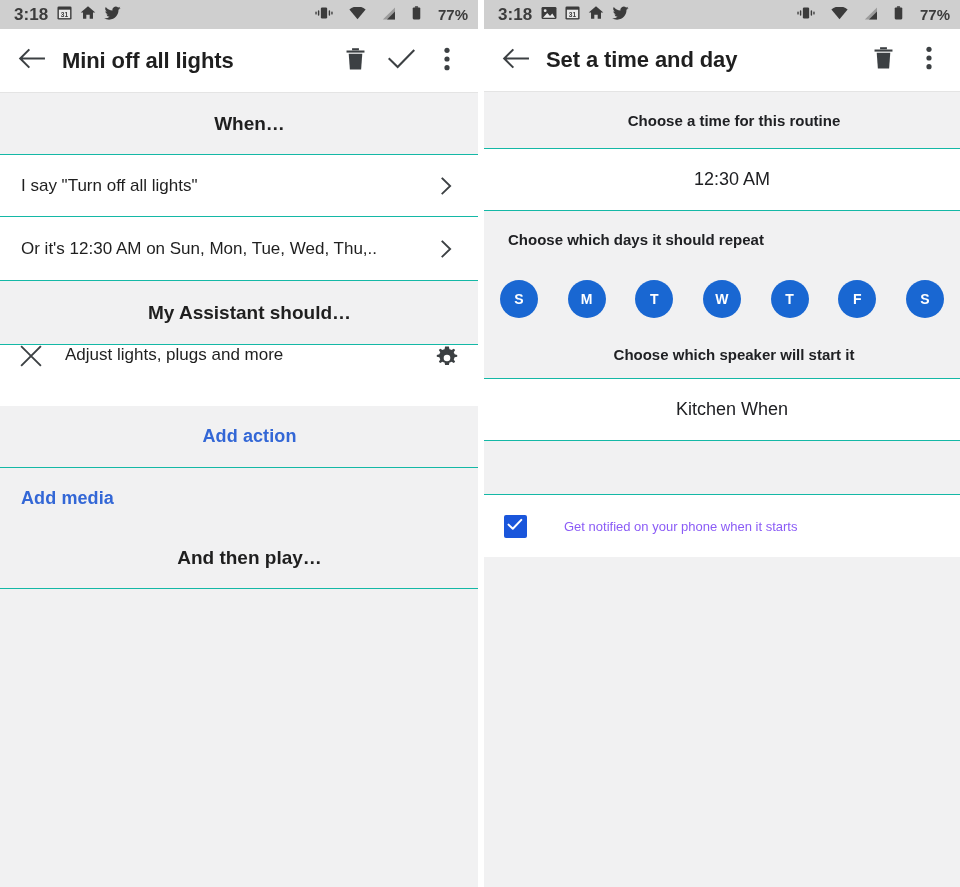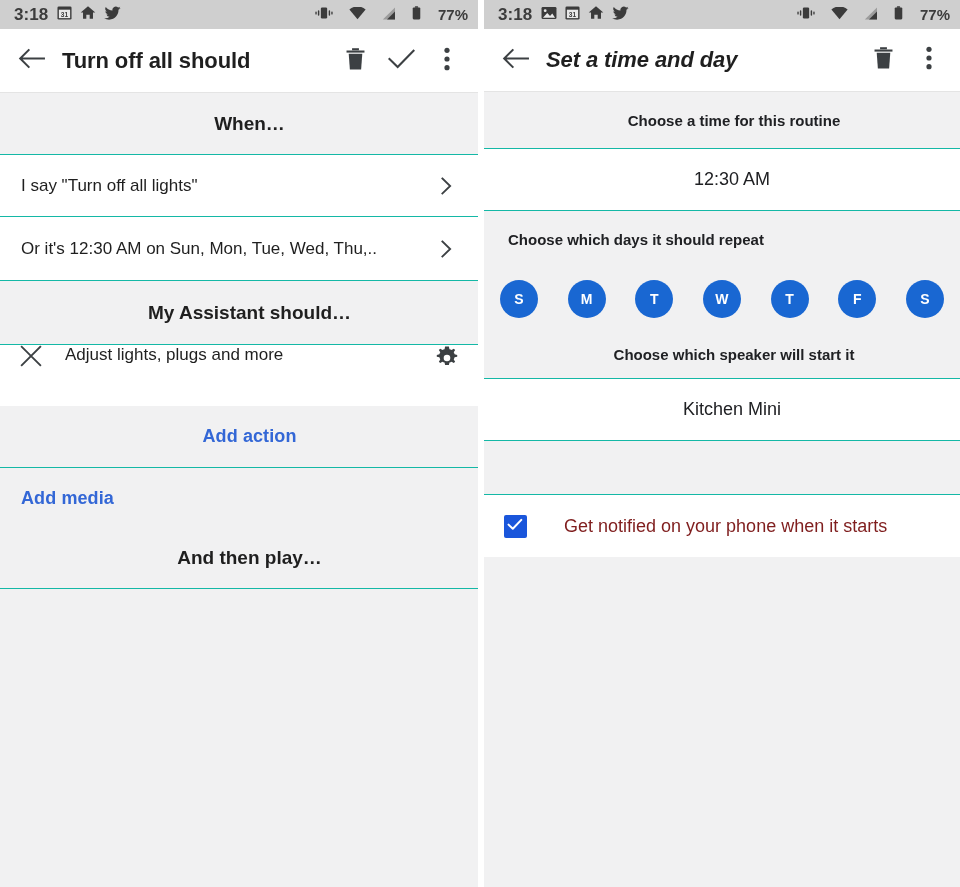--- a/index.html
+++ b/index.html
@@ -65,21 +65,21 @@
   
   .appbar {
     height: 64px;
     flex: 0 0 64px;
     background: #ffffff;
     display: flex;
     align-items: center;
     box-sizing: border-box;
     border-bottom: 1px solid #e4e4e4;
   }
-  .appbar.right-bar { height: 63px; flex: 0 0 63px; font-style: italic; }
+  .appbar.right-bar { height: 63px; flex: 0 0 63px; }
   .appbar-back {
     width: 62px;
     display: flex;
     align-items: center;
     justify-content: center;
     flex: 0 0 62px;
   }
   .appbar-title {
     font-size: 22px;
     font-weight: bold;
@@ -218,22 +218,22 @@
   }
   .chkbox {
     width: 23px;
     height: 23px;
     border-radius: 2px;
     display: flex;
     align-items: center;
     justify-content: center;
   }
   .notify-text {
-    font-size: 18px;
-    color: #7f1d1d;
+    font-size: 13px;
+    color: #8b5cf6;
     padding-left: 18px;
   }
   .filler { flex: 1 1 auto; background: #f1f1f2; }
 </style>
 </head>
 <body>
 
 <div class="screens">
 
   <div class="phone left">
@@ -292,21 +292,21 @@
     </div>
 
     <div class="appbar">
       <span class="appbar-back">
         <span>
           <svg width="27" height="23" viewBox="0 0 28 24">
               <path d="M27 12 H3 M11 3.2 L2.2 12 L11 20.8" stroke="#3c4043" stroke-width="2.1" fill="none" stroke-linecap="square"></path>
             </svg>
         </span>
       </span>
-      <span class="appbar-title">Turn off all should</span>
+      <span class="appbar-title">Mini off all lights</span>
       <span class="appbar-actions">
         <span class="appbar-btn">
           <span>
             <svg width="21" height="24" viewBox="0 0 22 25">
                 <path d="M7.4 1.2 h7.2 v2.2 h-7.2 z" fill="#3c4043"></path>
                 <rect x="1.6" y="3.6" width="18.8" height="2.2" fill="#3c4043"></rect>
                 <path d="M3.9 7 h14.2 l-1.2 16.6 h-11.8 z" fill="#3c4043"></path>
               </svg>
           </span>
         </span>
@@ -523,21 +523,21 @@
         <span class="day-chip" style="background:#1967d2;">
           <span>S</span>
         </span>
       </div>
 
       <div class="row grey sep-bot" style="height:48px;">
         <span class="section-head">Choose which speaker will start it</span>
       </div>
 
       <div class="row white sep-bot" style="height:62px;">
-        <span class="value-row">Kitchen Mini</span>
+        <span class="value-row">Kitchen When</span>
       </div>
 
       <div class="row grey sep-bot" style="height:54px;"></div>
 
       <div class="notify-row sep-bot">
         <span class="chk-wrap">
           <span class="chkbox" style="background:#1a56db;">
             <span>
               <svg width="16" height="13" viewBox="0 0 16 13">
                   <path d="M1.5 6.6 L5.8 10.8 L14.3 1.9" stroke="#ffffff" stroke-width="2" fill="none" stroke-linecap="round" stroke-linejoin="round"></path>

